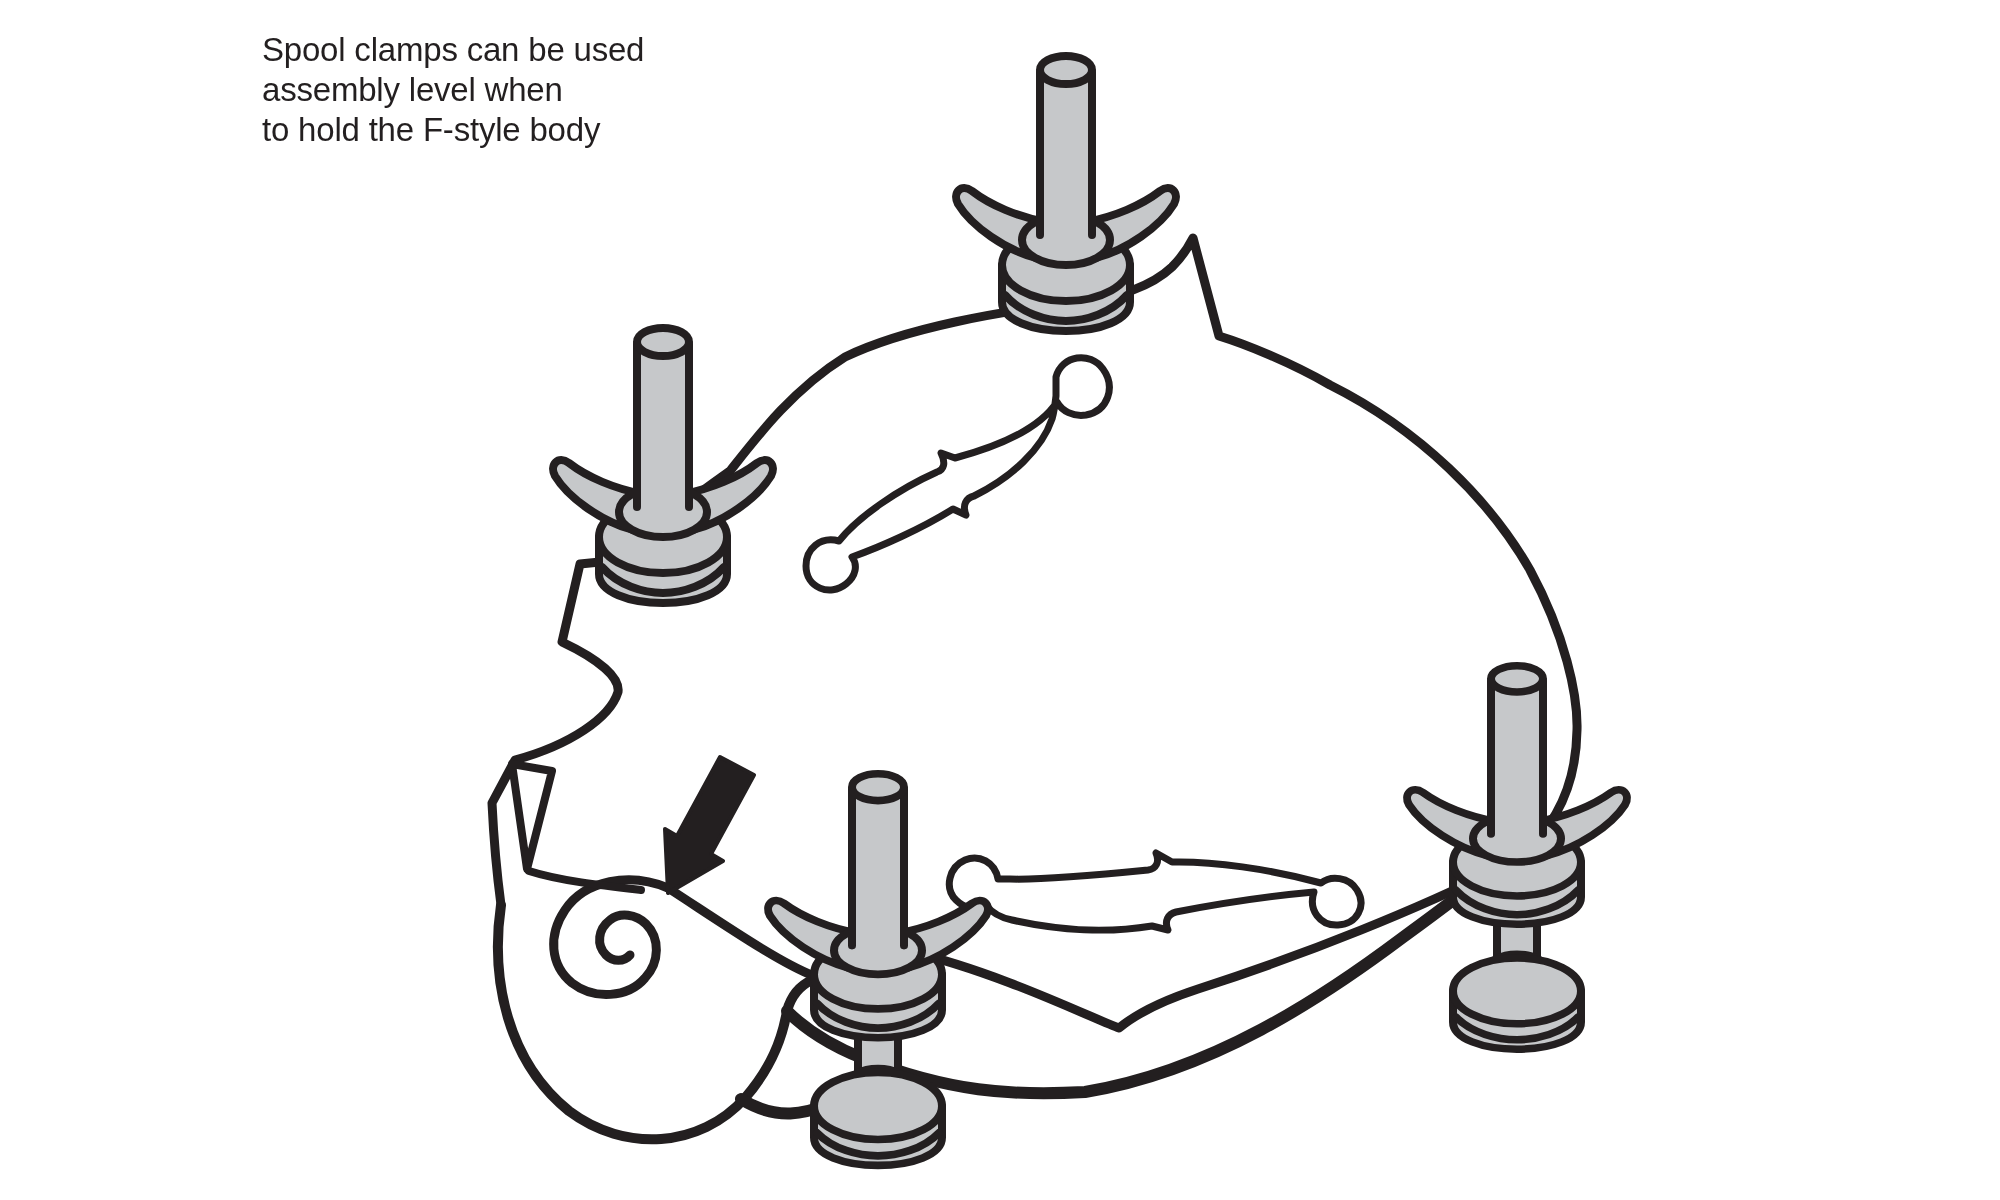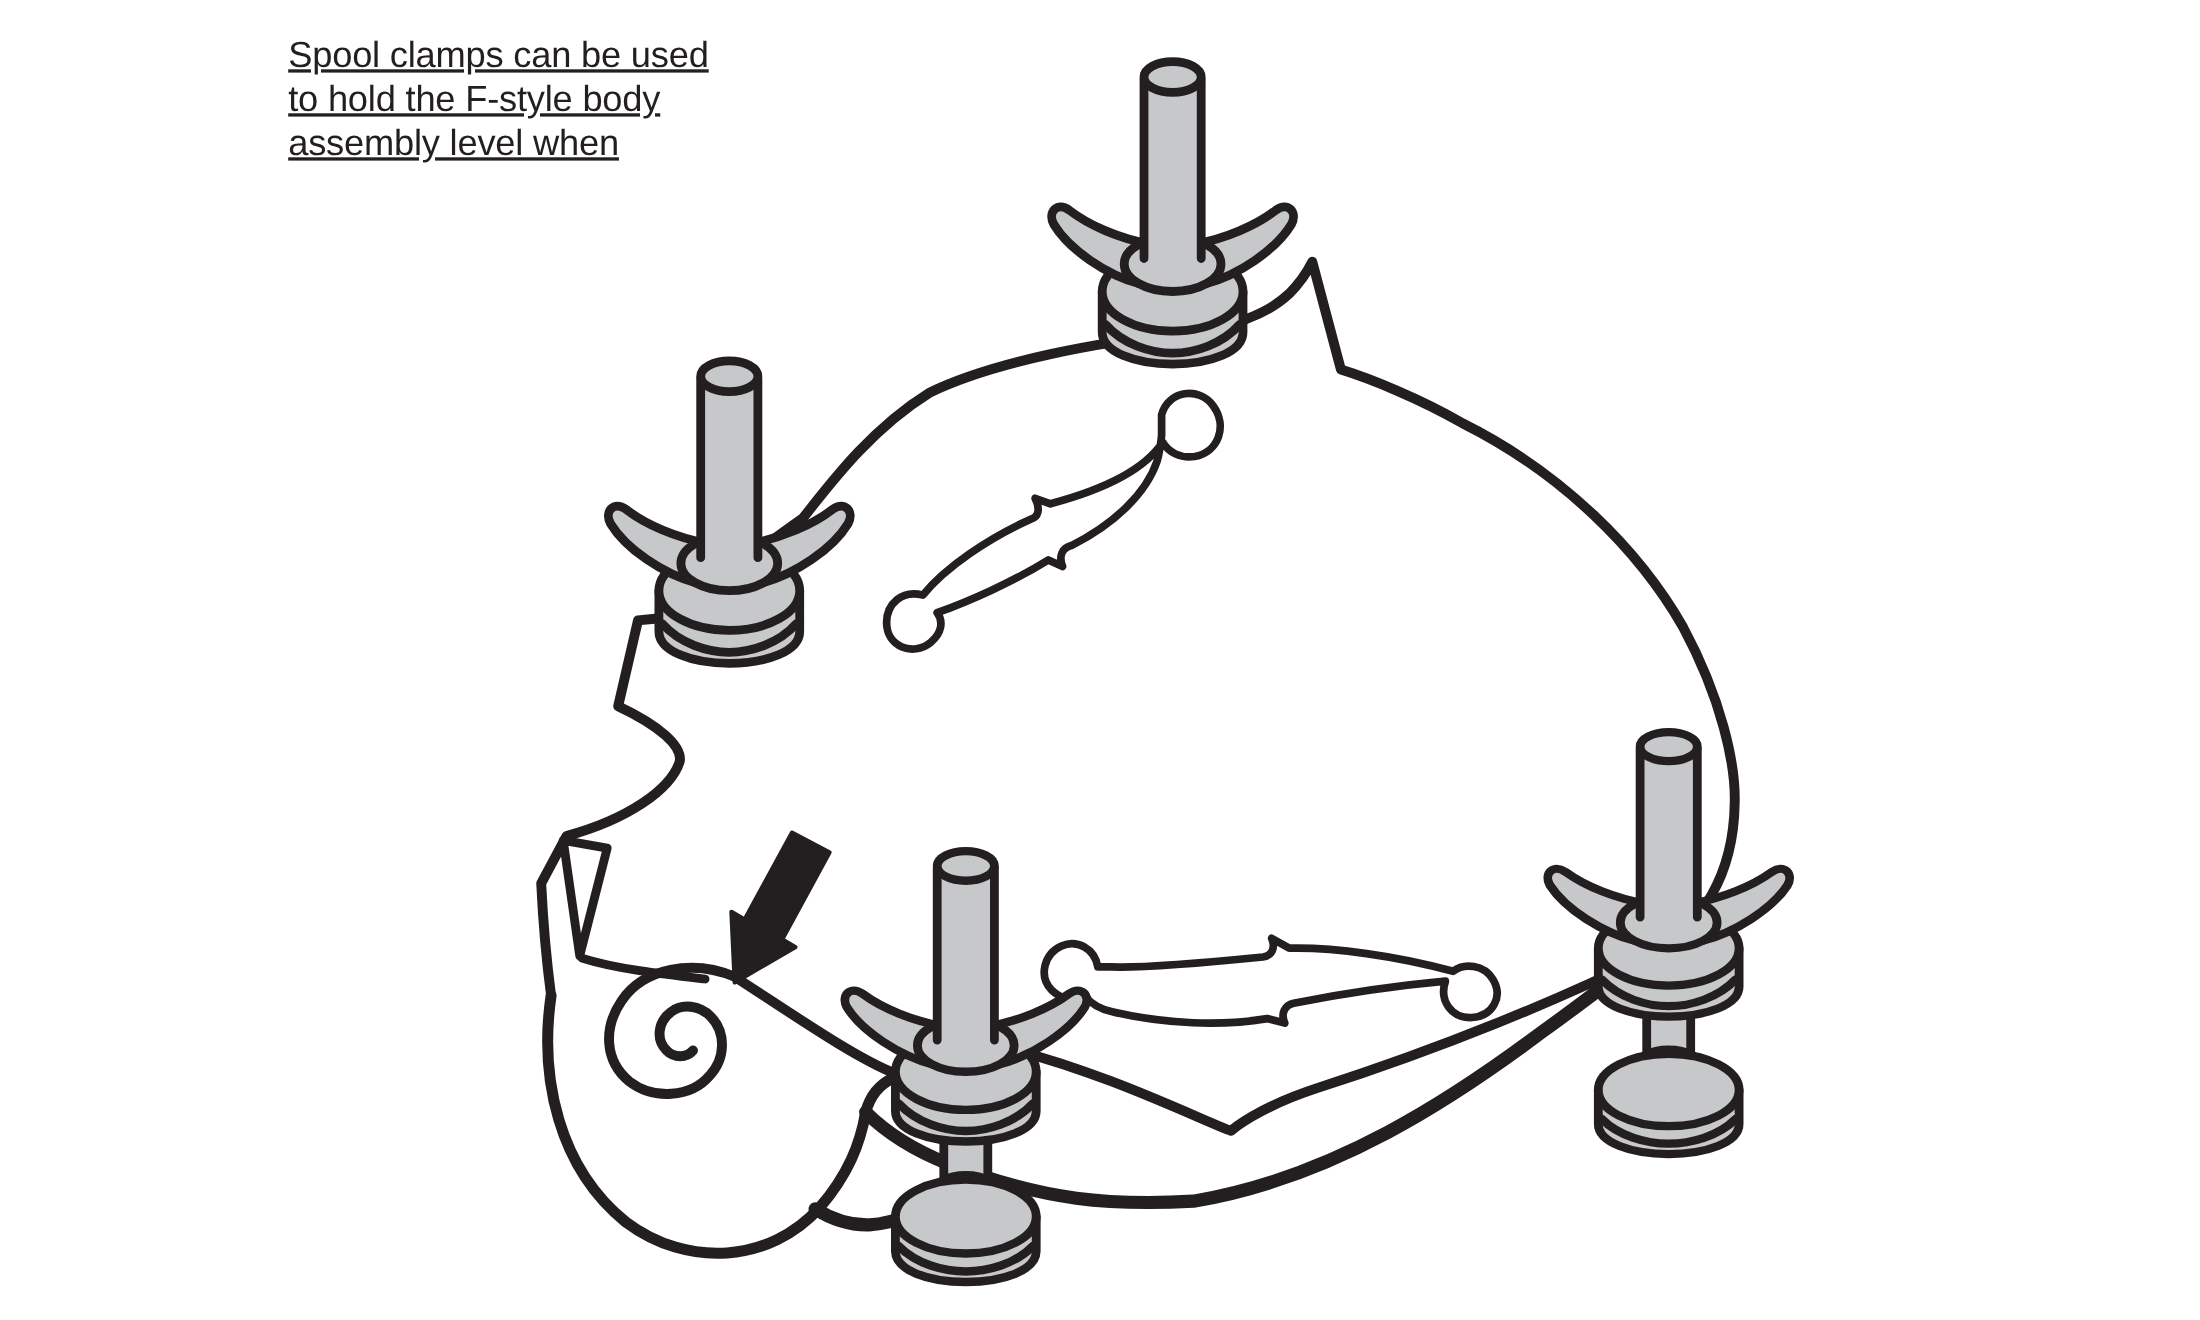--- a/index.html
+++ b/index.html
@@ -17,43 +17,43 @@
   }
   #caption{
     position:absolute;
     left:262px;top:30px;
     color:var(--ink);
     font-size:33px;
     line-height:40px;
     letter-spacing:-0.2px;
     font-weight:400;
   }
-  #caption .cap-line{display:block;white-space:pre;text-decoration:underline;}
+  #caption .cap-line{display:block;white-space:pre;}
   #figure-svg{position:absolute;left:0;top:0;}
 
   .ink-line{fill:none;stroke:var(--ink);stroke-linecap:round;stroke-linejoin:round;}
   .w9{stroke-width:9px;}
   .w10{stroke-width:10px;}
   .w12{stroke-width:12px;}
   .w8{stroke-width:8px;}
   .w7{stroke-width:7px;}
   .white-fill{fill:var(--paper);stroke:var(--ink);stroke-linejoin:round;stroke-linecap:round;}
   .gray-fill{fill:var(--metal);stroke:var(--ink);stroke-linejoin:round;stroke-linecap:round;}
   .gray-nostroke{fill:var(--metal);stroke:none;}
   .ink-fill{fill:var(--ink);stroke:var(--ink);stroke-linejoin:round;stroke-width:4px;}
 </style>
 </head>
 <body>
 
 <div id="page">
 
   <div id="caption">
     <span class="cap-line">Spool clamps can be used</span>
+    <span class="cap-line">assembly level when</span>
     <span class="cap-line">to hold the F-style body</span>
-    <span class="cap-line">assembly level when</span>
   </div>
 
   <svg id="figure-svg" role="img" width="2000" height="1200" viewBox="0 0 2000 1200" aria-label="F-style body assembly held level by four spool clamps, with an arrow pointing to the scroll">
 
     <defs>
 
       <g id="sp-top">
         <path class="gray-fill w8" d="M -64,215 L -64,252 C -64,270 -34,281 0,281 C 34,281 64,270 64,252 L 64,215 Z"></path>
         <ellipse class="gray-fill w8" cx="0" cy="215" rx="64" ry="36"></ellipse>
         <path class="ink-line w8" d="M -61,245 C -45,263 -20,271 0,271 C 20,271 45,263 61,245"></path>

